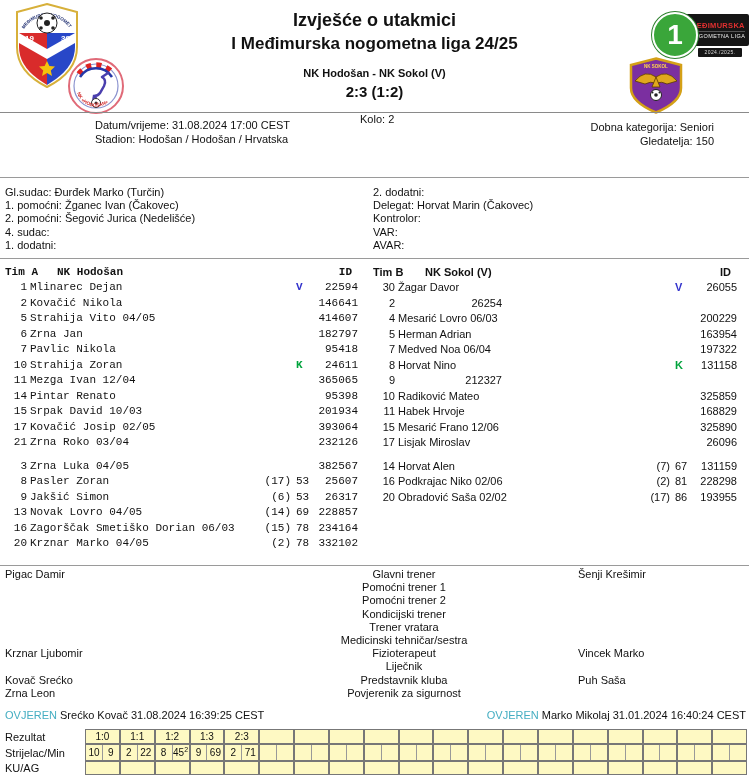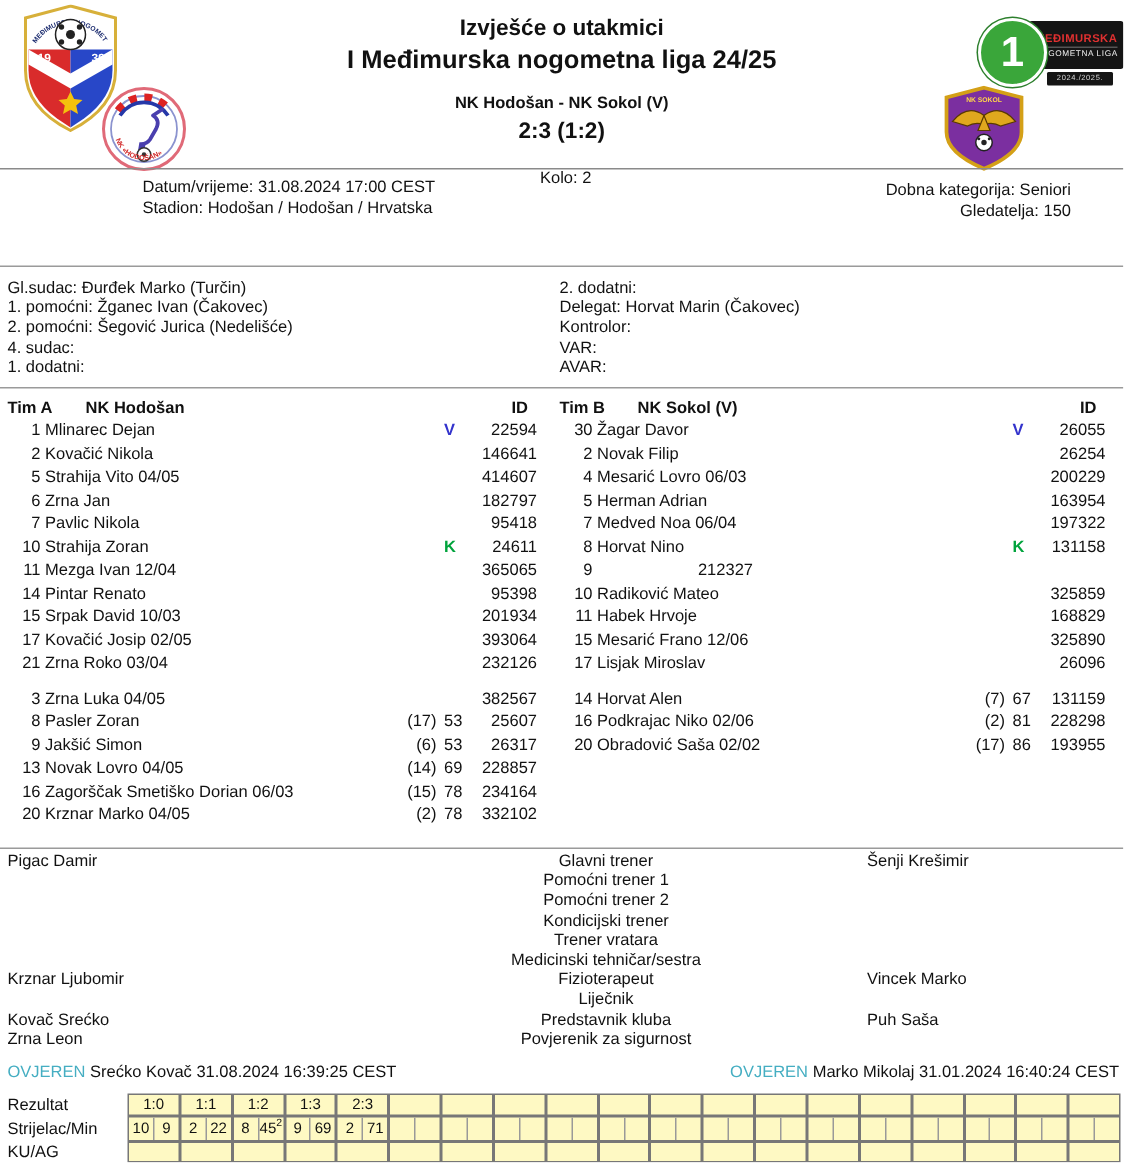--- a/index.html
+++ b/index.html
@@ -1,21 +1,21 @@
 <!DOCTYPE html>
 <html style="--gk: #3333cc; --cap: #00a33c; --ver: #45aec2;"><head>
 <meta charset="utf-8">
 <style>
   html,body{margin:0;padding:0;background:#fff;}
   .page{position:relative;width:749px;height:775px;background:#fff;overflow:hidden;
         font-family:"Liberation Sans",sans-serif;font-size:11px;color:#111;}
   .hline{position:absolute;left:0;right:0;height:1px;background:#9a9a9a;}
   
   .titles{position:absolute;left:0;right:0;top:10px;text-align:center;}
-  .t1{font-size:15px;font-weight:bold;}
+  .t1{font-size:18px;font-weight:bold;}
   .t2{font-size:17px;font-weight:bold;margin-top:3px;}
   .t3{font-size:11px;font-weight:bold;margin-top:13px;}
   .t4{font-size:15px;font-weight:bold;margin-top:4px;}
   .logo{position:absolute;}
   .badge{position:absolute;left:652px;top:12px;width:97px;height:46px;}
   .badge .box{position:absolute;left:34px;top:2px;width:63px;height:32px;background:#151515;border-radius:2px;
               display:flex;flex-direction:column;justify-content:center;align-items:center;}
   .badge .b1{color:#e03030;font-weight:bold;font-size:7.5px;letter-spacing:.3px;}
   .badge .b2{color:#eee;font-size:5.5px;letter-spacing:.4px;border-top:1px solid #555;margin-top:1px;padding-top:1px;}
   .badge .season{position:absolute;left:46px;top:36px;width:44px;height:9px;background:#151515;color:#ddd;
@@ -25,21 +25,21 @@
                display:flex;align-items:center;justify-content:center;}
   
   .mi-left{position:absolute;left:95px;top:119px;width:205px;line-height:13.5px;}
   .mi-round{position:absolute;left:360px;top:113px;}
   .mi-right{position:absolute;right:35px;top:121px;text-align:right;line-height:13.5px;}
   
   .off{position:absolute;top:186px;line-height:13.2px;}
   .off.l{left:5px;} .off.r{left:373px;}
   
   .team{position:absolute;top:264px;}
-  .team.a{left:5px;width:353px;} .team.b{left:373px;width:364px;}
+  .team.a{left:5px;width:353px;font-family:Liberation Mono, monospace;} .team.b{left:373px;width:364px;}
   .thead{display:flex;height:16px;line-height:16px;font-weight:bold;}
   .tlabel{width:52px;} .tname{flex:1;} .tid{width:42px;text-align:right;padding-right:6px;}
   .prow{display:flex;height:15.5px;line-height:15.5px;}
   .pnum{width:22px;text-align:right;} .pname{flex:1;padding-left:3px;white-space:nowrap;overflow:hidden;}
   .pfor{width:40px;text-align:right;} .pmin{width:20px;padding-left:5px;} .pid{width:42px;text-align:right;}
   .subs{margin-top:8px;}
   .mk{font-weight:bold;} .mk.v{color:var(--gk,#3333cc);} .mk.k{color:var(--cap,#00a33c);}
   
   .staff{position:absolute;left:0;right:0;top:568px;}
   .srow{display:flex;height:13.2px;line-height:13.2px;gap:44px;}
@@ -301,21 +301,20 @@
     <div id="b-starters">
         <div class="prow">
           <span class="pnum">30</span>
           <span class="pname">Žagar Davor</span>
           <span class="pfor"></span>
           <span class="pmin"><span class="mk v">V</span></span>
           <span class="pid">26055</span>
         </div>
         <div class="prow">
           <span class="pnum">2</span>
-          <span class="pname">Novak Filip</span>
           <span class="pfor"></span>
           <span class="pmin"></span>
           <span class="pid">26254</span>
         </div>
         <div class="prow">
           <span class="pnum">4</span>
           <span class="pname">Mesarić Lovro 06/03</span>
           <span class="pfor"></span>
           <span class="pmin"></span>
           <span class="pid">200229</span>

